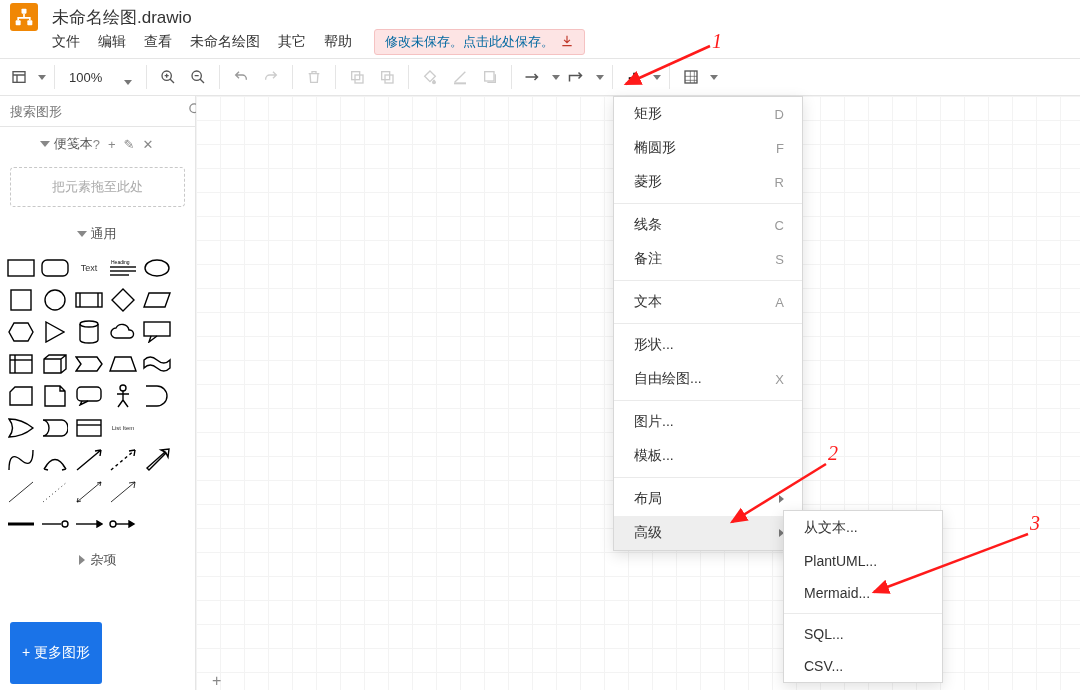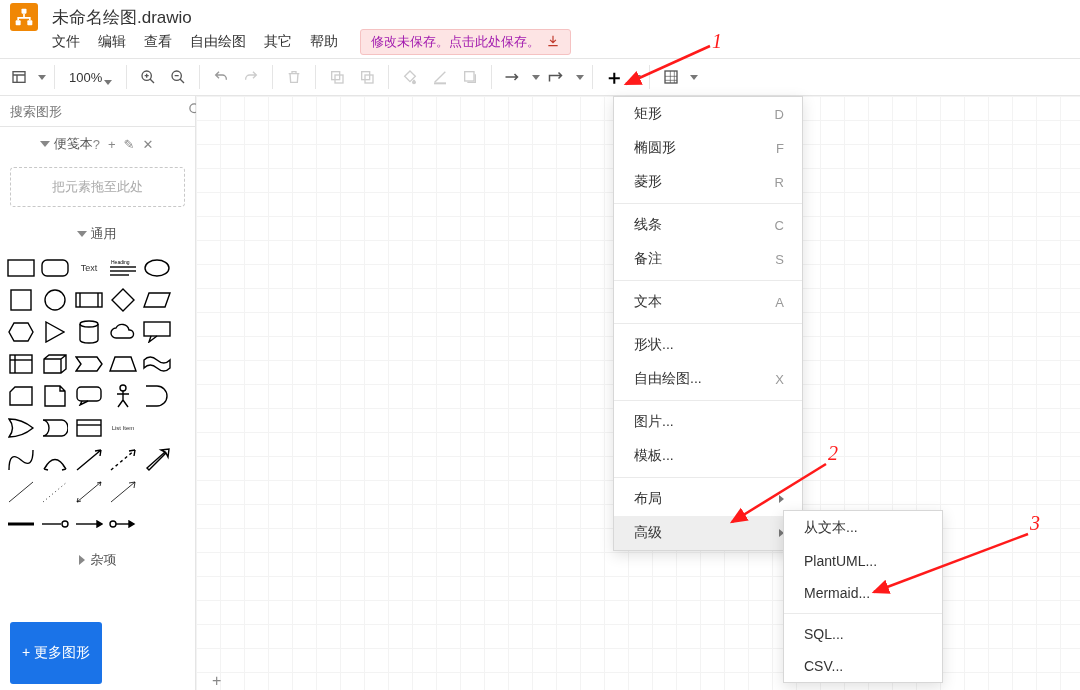--- a/index.html
+++ b/index.html
@@ -5,28 +5,28 @@
   html,body{margin:0;padding:0;font-family:"Helvetica Neue",Arial,sans-serif;font-size:13px;color:#333;background:#fff;width:1080px;height:690px;overflow:hidden}
   *{box-sizing:border-box}
 
   
   .titlebar{display:flex;align-items:center;height:30px;padding:4px 10px 0 10px}
   .logo{width:28px;height:28px;background:#f08705;border-radius:3px;display:flex;align-items:center;justify-content:center;margin-right:14px}
   .logo svg{width:20px;height:20px}
   .doc-title{font-size:17px;color:#333}
   .menubar{display:flex;align-items:center;height:28px;padding:0 8px 4px 52px;font-size:14px;color:#333}
   .menubar .menu-item{margin-right:18px;cursor:pointer}
-  .savewarn{margin-left:4px;background:#fde4e4;color:#a21caf;border:1px solid #f5c2c2;border-radius:3px;padding:3px 10px 3px 10px;font-size:13px;display:flex;align-items:center;gap:6px}
+  .savewarn{margin-left:4px;background:#fde4e4;color:#0369a1;border:1px solid #f5c2c2;border-radius:3px;padding:3px 10px 3px 10px;font-size:13px;display:flex;align-items:center;gap:6px}
   .savewarn .dl{color:#c0392b}
 
   
   .toolbar{display:flex;align-items:center;height:38px;border-top:1px solid #e5e5e5;border-bottom:1px solid #e5e5e5;padding:0 6px;gap:4px;position:relative}
   .tbtn{width:26px;height:26px;display:flex;align-items:center;justify-content:center;color:#555;border-radius:3px}
   .tsep{width:1px;height:24px;background:#e5e5e5;margin:0 4px}
-  .zoom{display:flex;align-items:flex-end;padding:0 6px;gap:0}
+  .zoom{display:flex;align-items:flex-end;padding:0 6px;gap:20px}
   .caret{width:0;height:0;border-left:4px solid transparent;border-right:4px solid transparent;border-top:5px solid #777;display:inline-block;margin-left:2px}
 
   
   .body{display:flex;height:calc(100% - 96px);position:relative}
   .sidebar{width:196px;border-right:1px solid #e5e5e5;display:flex;flex-direction:column;background:#fff}
   .search{display:flex;align-items:center;border-bottom:1px solid #e5e5e5;padding:6px 8px}
   .search input{flex:1;border:none;outline:none;font-size:13px;color:#666}
   .search .sicon{color:#888}
   .panel-hdr{display:flex;align-items:center;justify-content:center;font-size:13px;color:#555;padding:8px 10px}
   .panel-hdr .hicons{display:flex;gap:8px;color:#888}
@@ -78,21 +78,21 @@
         </g>
       </svg>
   </div>
   <div class="doc-title">未命名绘图.drawio</div>
 </div>
 
 <div class="menubar">
   <span class="menu-item">文件</span>
   <span class="menu-item">编辑</span>
   <span class="menu-item">查看</span>
-  <span class="menu-item">自由绘图</span>
+  <span class="menu-item">未命名绘图</span>
   <span class="menu-item">其它</span>
   <span class="menu-item">帮助</span>
   <div class="savewarn">
     <span>修改未保存。点击此处保存。</span>
     <span class="dl"><svg width="14" height="14" viewBox="0 0 24 24" fill="none" stroke="currentColor" stroke-width="2">
           <path d="M12 3v12M7 10l5 5 5-5M4 20h16"></path>
         </svg></span>
   </div>
 </div>
 

